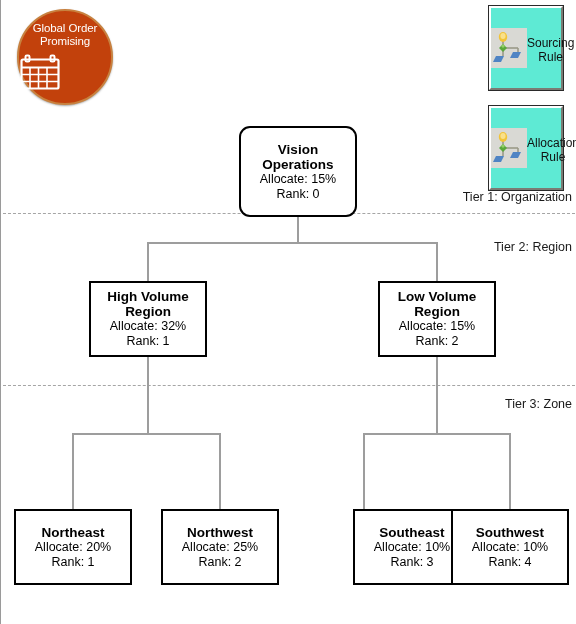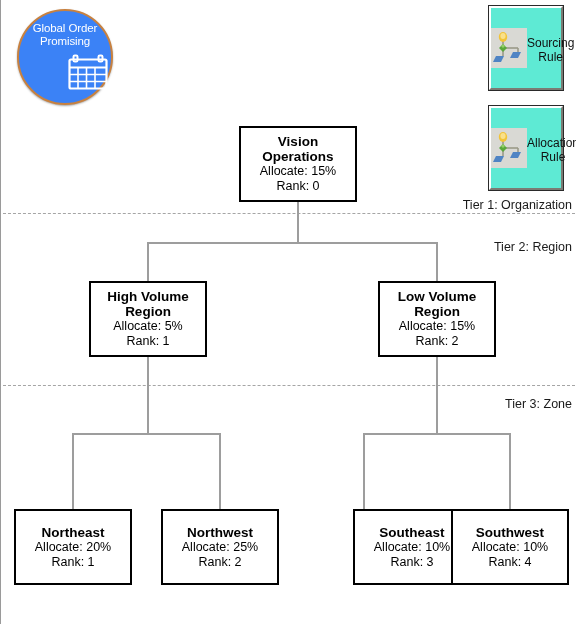--- a/index.html
+++ b/index.html
@@ -19,26 +19,26 @@
   }
 
   
   .logo {
     position: absolute;
     left: 16px;
     top: 9px;
     width: 96px;
     height: 96px;
     border-radius: 50%;
-    background: #3b82f6;
+    background: #c2410c;
     border: 2px solid #c8813f;
     box-sizing: border-box;
     display: flex;
     flex-direction: column;
-    align-items: flex-end;
+    align-items: flex-start;
     justify-content: flex-start;
     padding-top: 11px;
     box-shadow: 0 1px 2px rgba(0,0,0,.35);
   }
   .logo-text {
     color: #ffffff;
     font-size: 11.5px;
     line-height: 13px;
     text-align: center;
     width: 92px;
@@ -86,21 +86,21 @@
   }
   #tier-line-1 { top: 213px; }
   #tier-line-2 { top: 385px; }
   .tier-label {
     position: absolute;
     right: 4px;
     font-size: 12.5px;
     color: #1a1a1a;
     white-space: nowrap;
   }
-  #tier-label-1 { top: 198px; margin-left: 47px; }
+  #tier-label-1 { top: 190px; margin-left: 47px; }
   #tier-label-2 { top: 224px; margin-top: 16px; }
   #tier-label-3 { top: 397px; }
 
   
   .conn {
     position: absolute;
     background: #9d9d9d;
   }
   .conn-v { width: 2px; }
   .conn-h { height: 2px; }
@@ -122,21 +122,21 @@
     font-weight: bold;
     font-size: 13.5px;
     line-height: 15px;
     max-width: 108px;
   }
   .node-line {
     font-size: 12.5px;
     line-height: 15px;
   }
 
-  #node-vision    { left: 238px; top: 126px; width: 118px; height: 76px; }
+  #node-vision    { left: 238px; top: 126px; width: 118px; height: 91px; border-radius: 11px; }
   #node-high      { left: 88px;  top: 281px; width: 118px; height: 76px; }
   #node-low       { left: 377px; top: 281px; width: 118px; height: 76px; }
   #node-northeast { left: 13px;  top: 509px; width: 118px; height: 76px; }
   #node-northwest { left: 160px; top: 509px; width: 118px; height: 76px; }
   #node-southeast { left: 304px; top: 509px; width: 118px; height: 76px; margin-left: 48px; }
   #node-southwest { left: 450px; top: 509px; width: 118px; height: 76px; }
 </style>
 </head>
 <body>
 
@@ -227,21 +227,21 @@
   <div class="conn conn-v" style="left:508px; top:433px; height:78px;"></div>
 
   <div class="node" id="node-vision">
     <div class="node-title">Vision Operations</div>
     <div class="node-line">Allocate: 15%</div>
     <div class="node-line">Rank: 0</div>
   </div>
 
   <div class="node" id="node-high">
     <div class="node-title">High Volume Region</div>
-    <div class="node-line">Allocate: 5%</div>
+    <div class="node-line">Allocate: 32%</div>
     <div class="node-line">Rank: 1</div>
   </div>
 
   <div class="node" id="node-low">
     <div class="node-title">Low Volume Region</div>
     <div class="node-line">Allocate: 15%</div>
     <div class="node-line">Rank: 2</div>
   </div>
 
   <div class="node" id="node-northeast">

